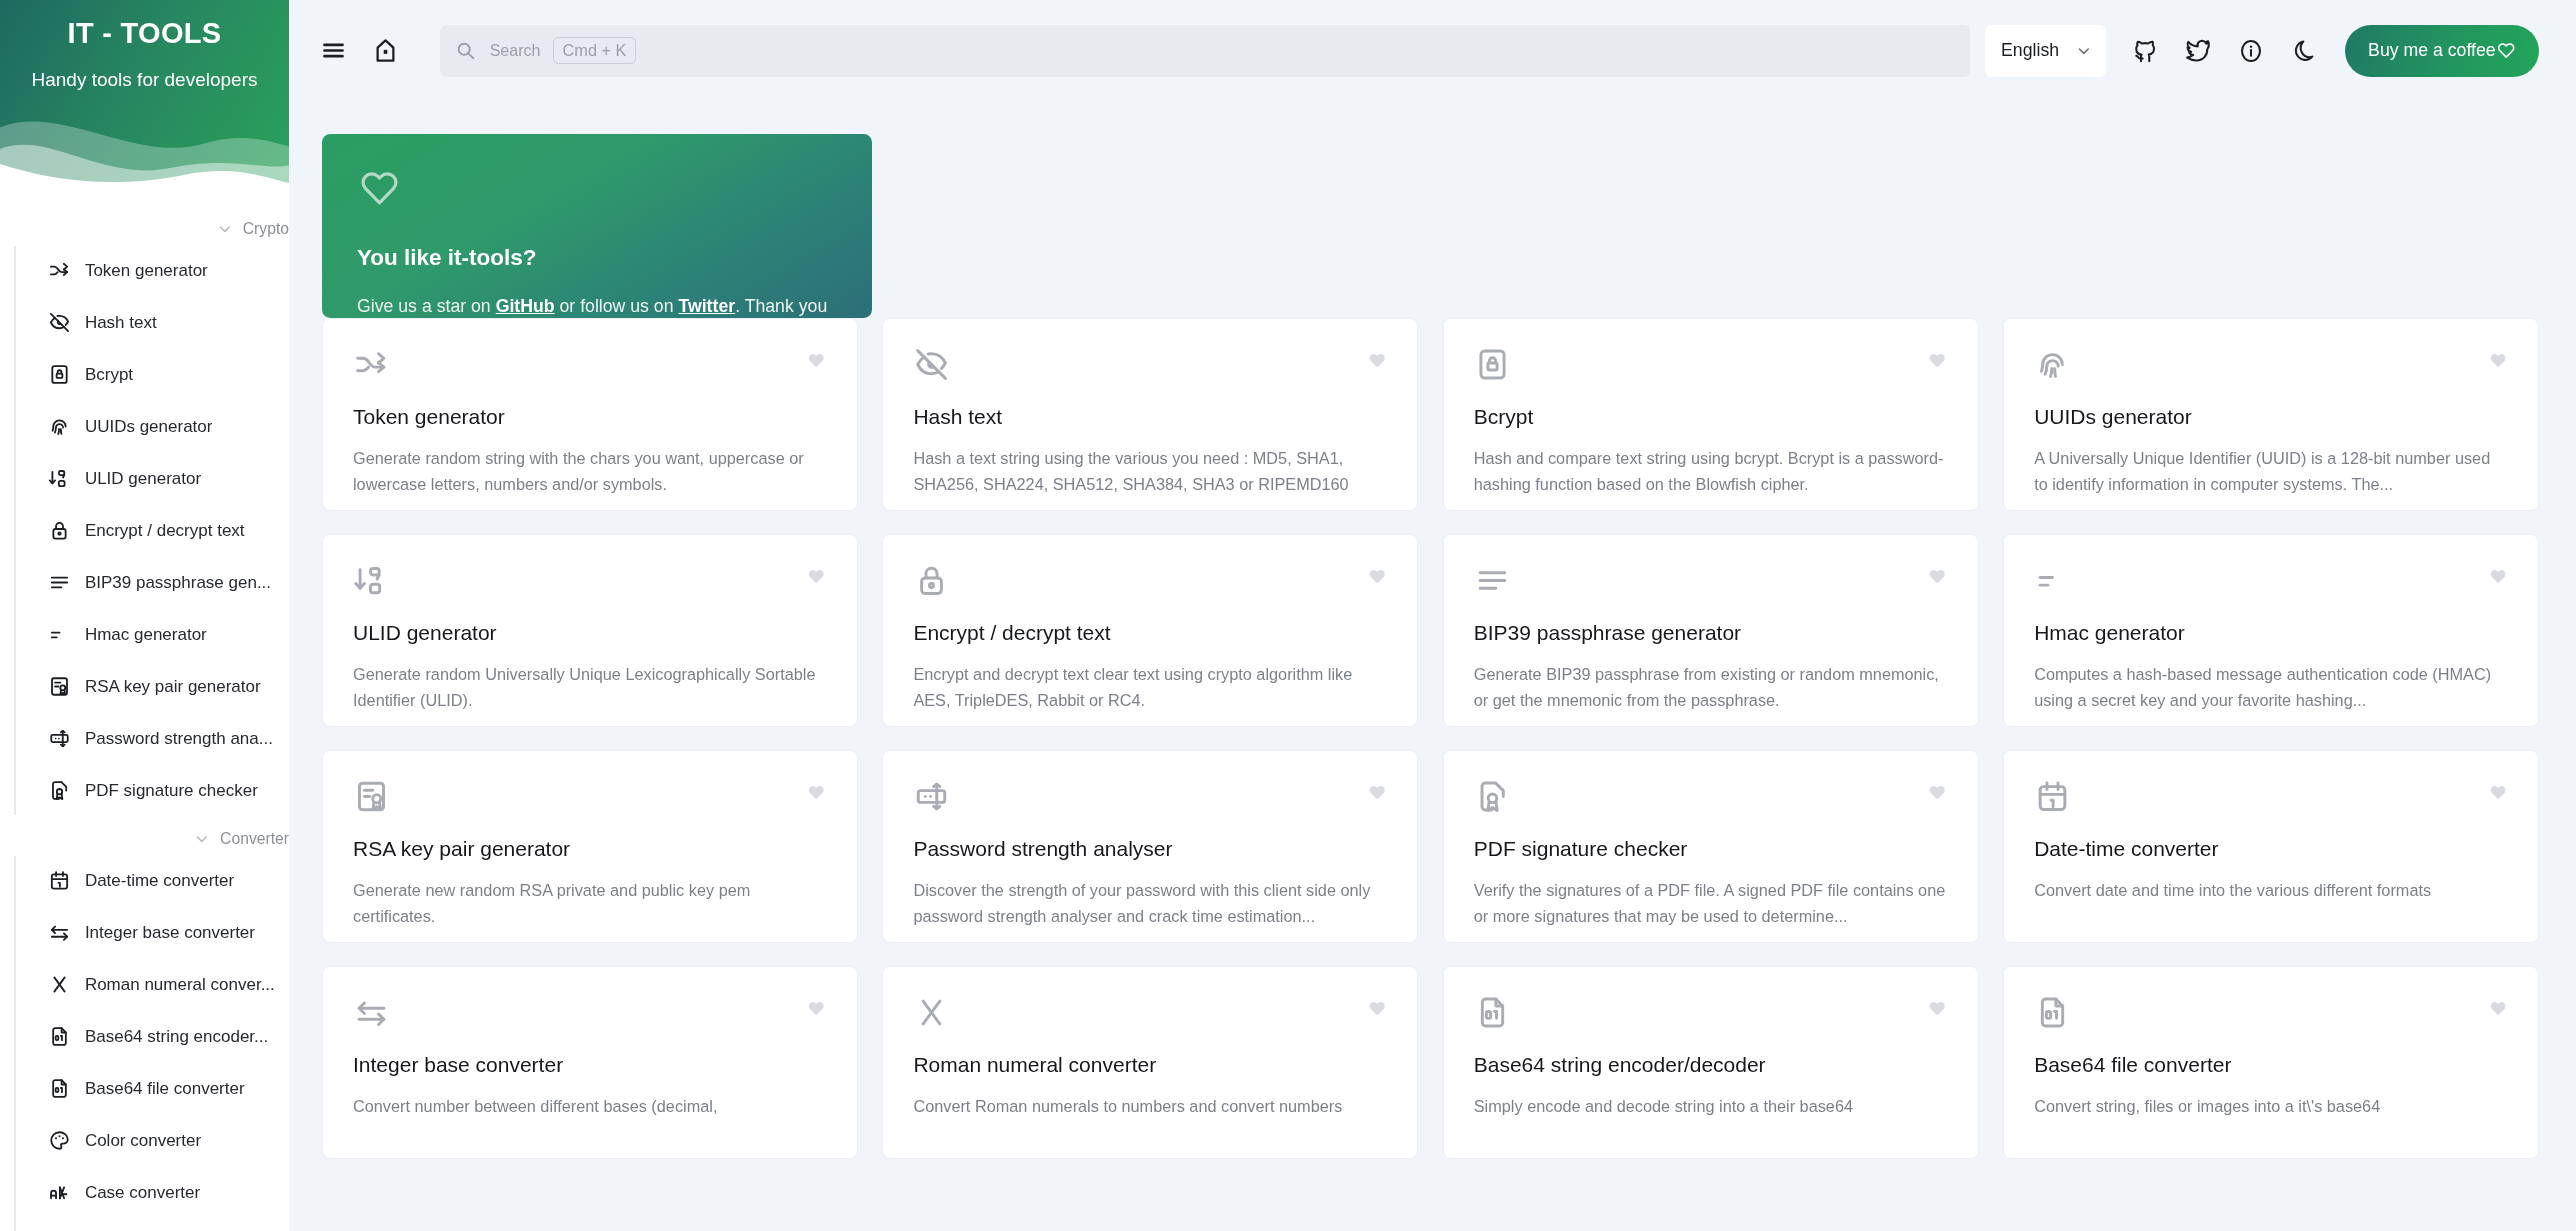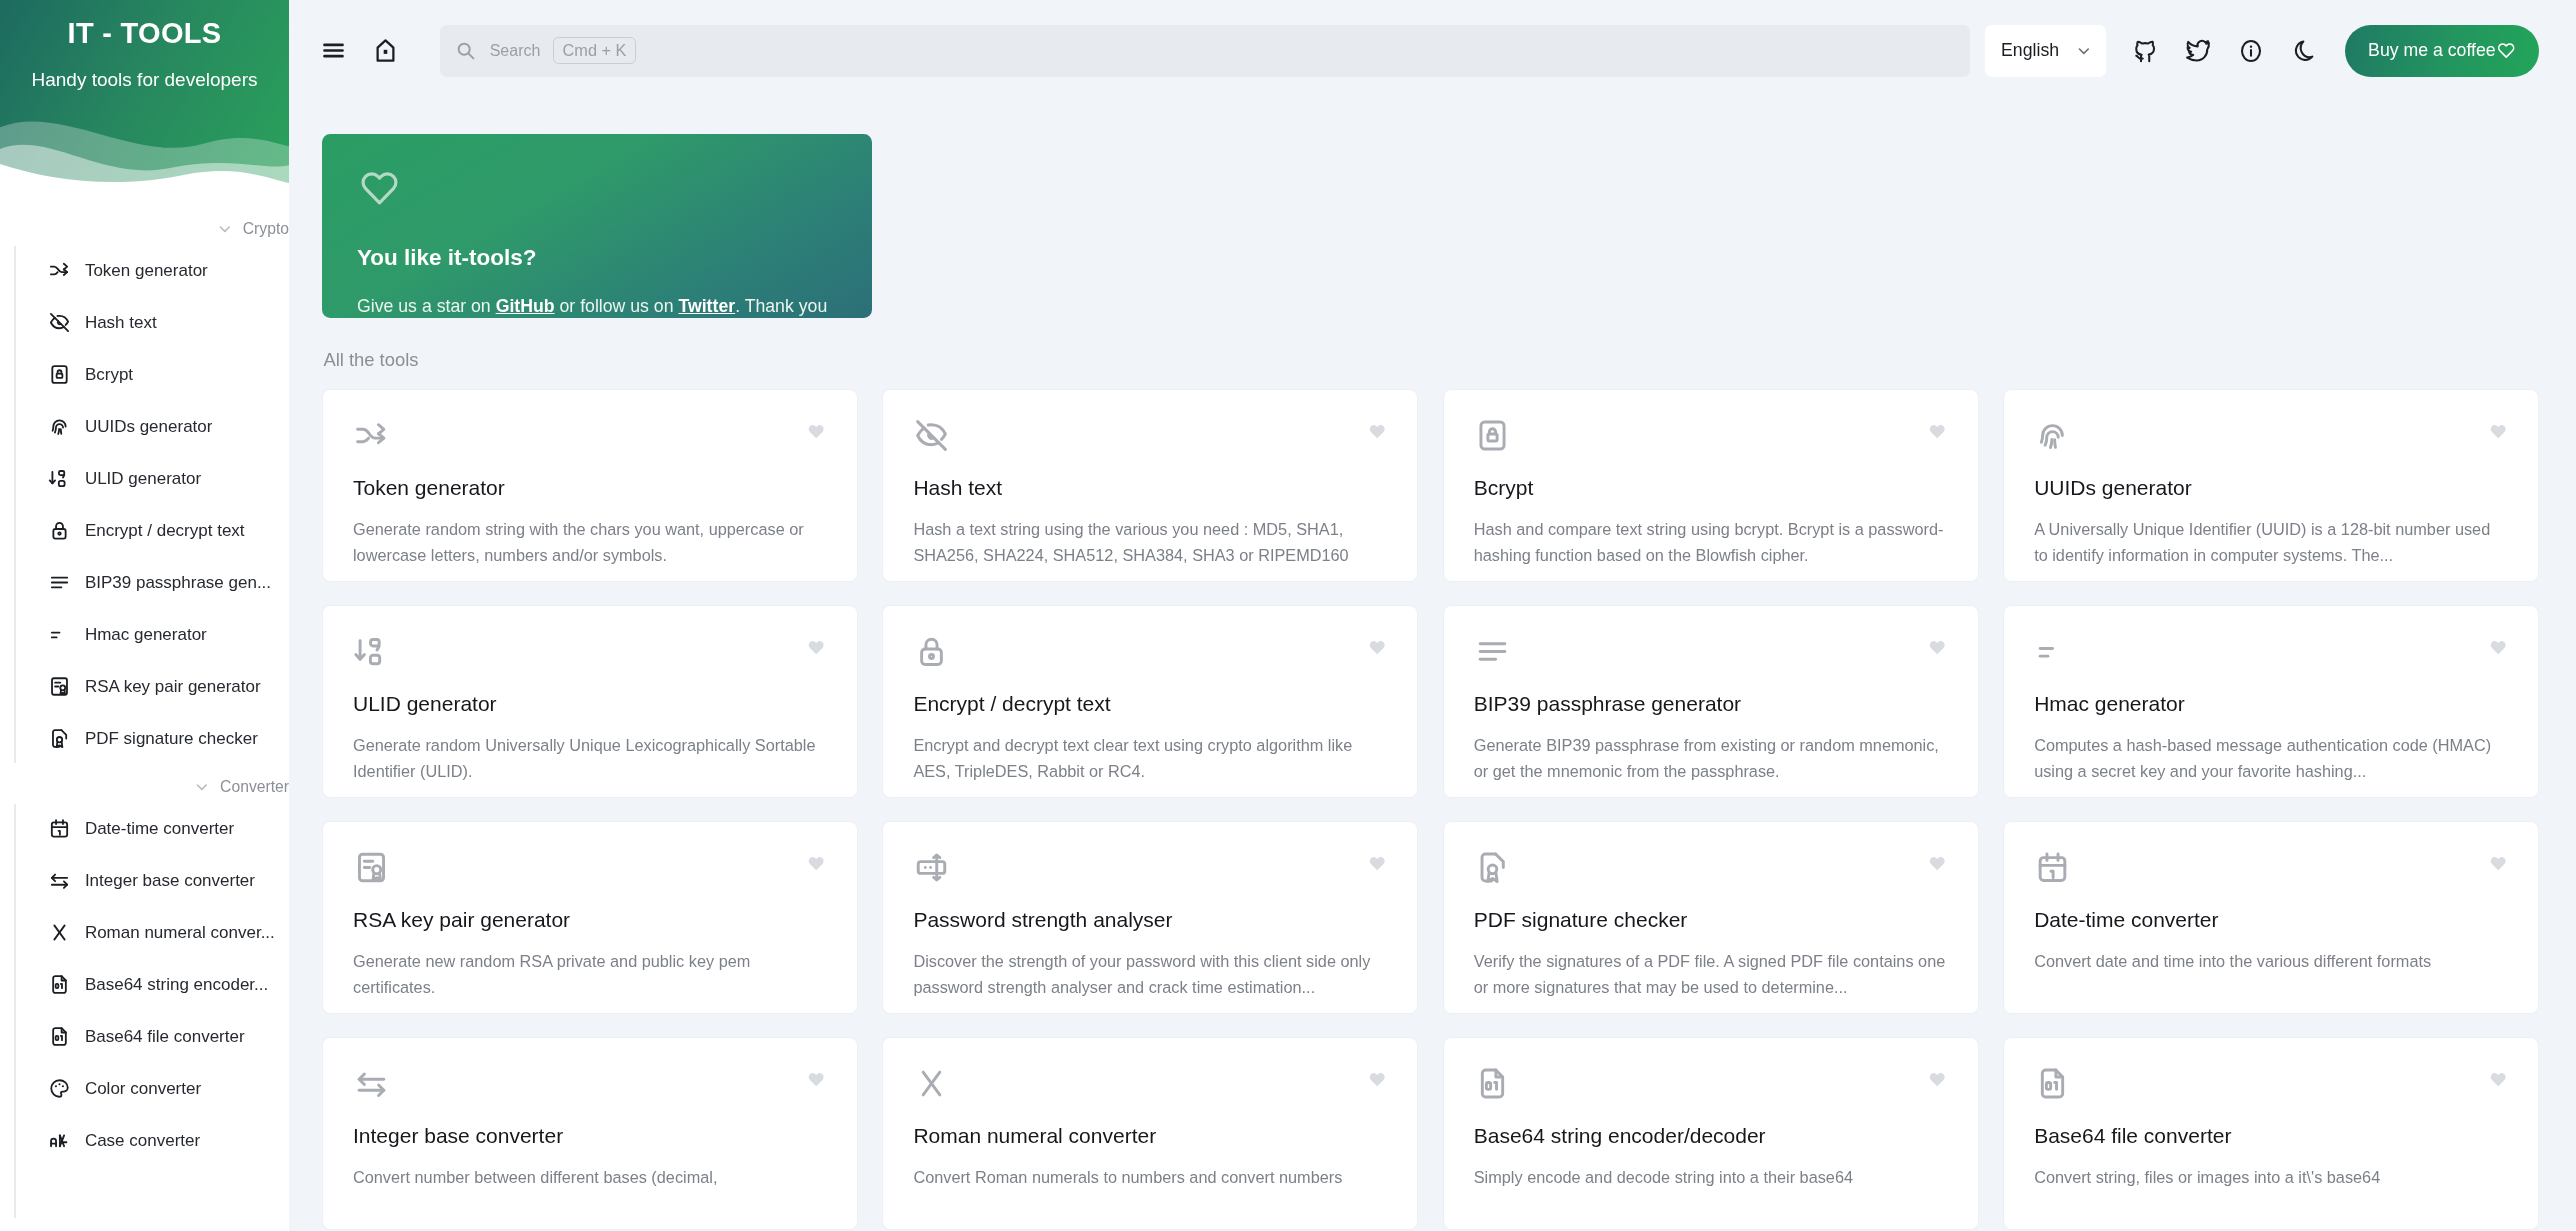--- a/index.html
+++ b/index.html
@@ -238,20 +238,31 @@
                 <rect x="4.2" y="3.4" width="15.6" height="17.2" rx="2"></rect>
                 <path d="M7.4 8h5.4"></path>
                 <path d="M7.4 12h3.4"></path>
                 <circle cx="15.4" cy="13.4" r="2.6"></circle>
                 <path d="M13.6 15.6 13 20l2.4-1.4L17.8 20l-.6-4.4"></path>
               </svg>
               <span class="lbl">RSA key pair generator</span>
             </div>
             <div class="nav-item">
               <svg class="ico" viewBox="0 0 24 24" fill="none" stroke="currentColor" stroke-width="1.9" stroke-linecap="round" stroke-linejoin="round">
+                <rect x="3.4" y="8.2" width="17.2" height="7.6" rx="1.6"></rect>
+                <circle cx="8" cy="12" r=".9" fill="currentColor" stroke="none"></circle>
+                <circle cx="11.4" cy="12" r=".9" fill="currentColor" stroke="none"></circle>
+                <path d="M15.4 4v16"></path>
+                <path d="M13.4 5.6 15.4 4l2 1.6"></path>
+                <path d="M13.4 18.4 15.4 20l2-1.6"></path>
+              </svg>
+              <span class="lbl">Password strength ana...</span>
+            </div>
+            <div class="nav-item">
+              <svg class="ico" viewBox="0 0 24 24" fill="none" stroke="currentColor" stroke-width="1.9" stroke-linecap="round" stroke-linejoin="round">
                 <path d="M14 3.2H7.4A2.2 2.2 0 0 0 5.2 5.4v13.2a2.2 2.2 0 0 0 2.2 2.2h4"></path>
                 <path d="M14 3.2 19 8.2V12"></path>
                 <circle cx="12" cy="13.2" r="2.8"></circle>
                 <path d="M9.8 15.4 9 21l3-1.8L15 21l-.8-5.6"></path>
               </svg>
               <span class="lbl">PDF signature checker</span>
             </div>
           </div>
         </div>
         <div class="nav-group">
@@ -403,21 +414,20 @@
       <div id="banner">
         <svg class="bheart" viewBox="0 0 24 24" fill="none" stroke="currentColor" stroke-width="1.7" stroke-linecap="round" stroke-linejoin="round">
           <path d="M12 20.2 4.6 12.6a4.6 4.6 0 0 1 0-6.5 4.6 4.6 0 0 1 6.5 0l.9.9.9-.9a4.6 4.6 0 0 1 6.5 0 4.6 4.6 0 0 1 0 6.5z"></path>
         </svg>
         <h3>You like it-tools?</h3>
         <p><span>Give us a star on </span><a href="#">GitHub</a><span> or follow us on </span><a href="#">Twitter</a><span>. Thank you !</span>
           <span class="inlineheart">♡</span>
         </p>
       </div>
 
-      <div id="tools-label">All the tools</div>
 
       <div id="cards">
           <div class="card"><svg class="c-ico" viewBox="0 0 24 24" fill="none" stroke="currentColor" stroke-width="1.9" stroke-linecap="round" stroke-linejoin="round">
               <path d="M3 8h3.5c1.6 0 2.6 1 3.6 2.3 1.3 1.8 2.2 3.4 4.2 3.4H20"></path>
               <path d="M3 16h3.5c1.6 0 2.6-1 3.6-2.3"></path>
               <path d="M16.5 5 20 8l-3.5 3"></path>
               <path d="M16.5 10.7 20 13.7l-3.5 3"></path>
             </svg><svg class="fav" viewBox="0 0 24 24" fill="none" stroke="currentColor" stroke-width="1.9" stroke-linecap="round" stroke-linejoin="round">
               <path d="M12 20.4 4.6 12.8a4.6 4.6 0 0 1 0-6.6 4.6 4.6 0 0 1 6.5 0l.9.9.9-.9a4.6 4.6 0 0 1 6.5 0 4.6 4.6 0 0 1 0 6.6z" fill="currentColor" stroke="none"></path>
             </svg><h4>Token generator</h4><p>Generate random string with the chars you want, uppercase or lowercase letters, numbers and/or symbols.</p></div>

